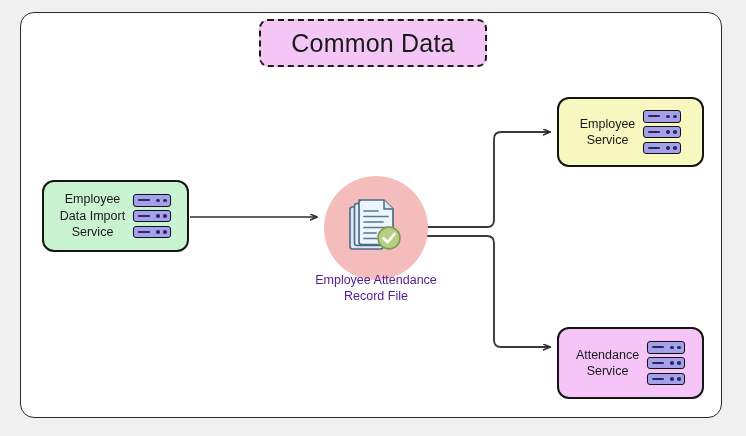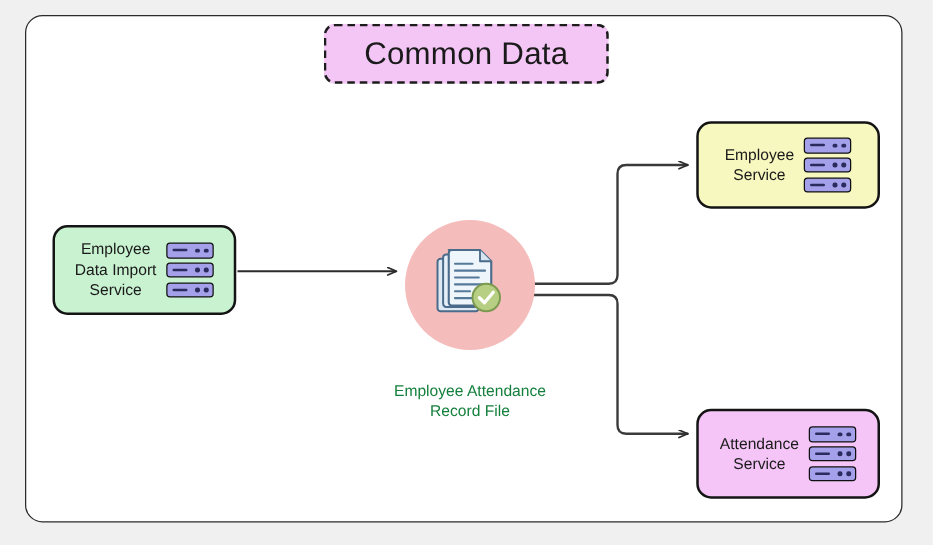--- a/index.html
+++ b/index.html
@@ -146,23 +146,22 @@
     justify-content: center;
   }
   #circle-label {
     position: absolute;
     left: 291px;
     top: 272px;
     width: 170px;
     text-align: center;
     font-size: 12.5px;
     line-height: 16px;
-    color: #15803d;
+    color: #4c1d95;
     white-space: pre-line;
-    margin-top: 33px;
   }
   
   #wires {
     position: absolute;
     left: 0;
     top: 0;
     width: 746px;
     height: 436px;
     pointer-events: none;
   }

